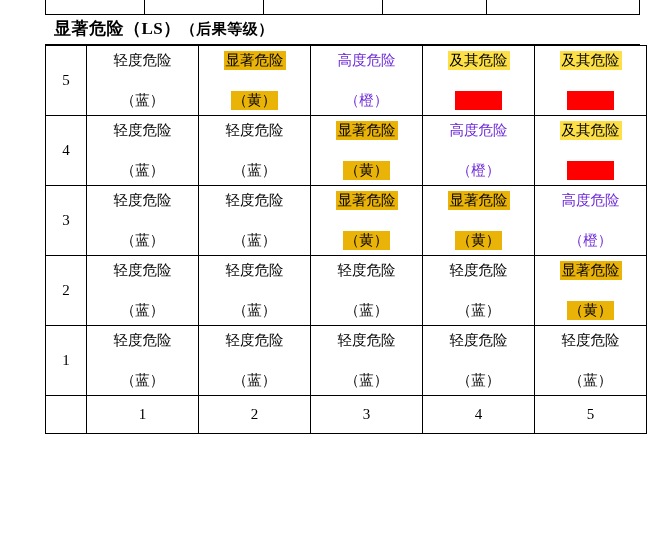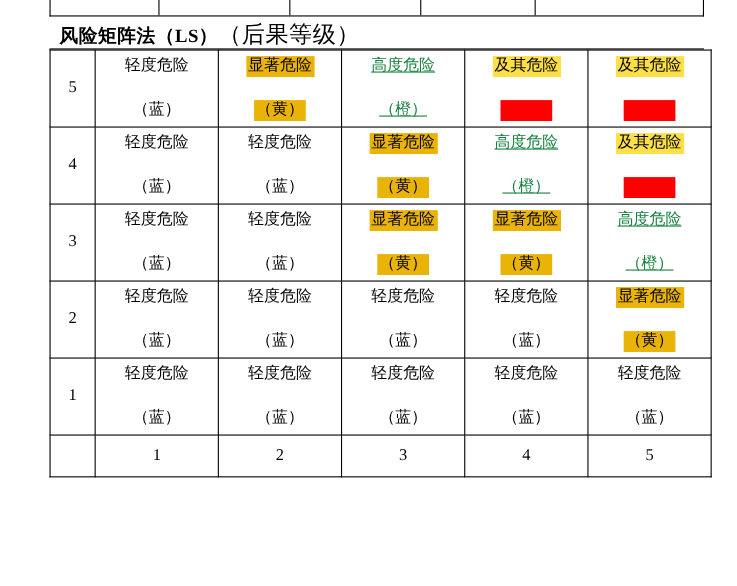--- a/index.html
+++ b/index.html
@@ -48,22 +48,22 @@
   .title {
     position: absolute;
     left: 54px;
     top: 17px;
     font-size: 17px;
     font-weight: bold;
     letter-spacing: 0.5px;
     white-space: nowrap;
   }
   .title .sub {
-    font-weight: normal;
-    font-size: 21px;
+    font-weight: bold;
+    font-size: 15px;
   }
   .title-rule {
     position: absolute;
     left: 45px;
     top: 44px;
     width: 595px;
     height: 0;
     border-top: 1px solid #000;
   }
 
@@ -108,22 +108,21 @@
     padding: 1px 2px;
   }
   
   .lvl-blue .lbl, .lvl-blue .par {
     background: transparent;
     color: #000;
   }
   
   .lvl-orange .lbl, .lvl-orange .par {
     background: transparent;
-    color: #15803d;
-    text-decoration: underline;
+    color: #6d28d9;
   }
   
   .lvl-yellow .lbl, .lvl-yellow .par {
     background: #eab308;
     color: #000;
   }
   
   .lvl-red .lbl {
     background: #fde047;
     color: #000;
@@ -141,21 +140,21 @@
 
   <div class="top-strip">
     <div class="cell ts-c0"></div>
     <div class="cell ts-c1"></div>
     <div class="cell ts-c2"></div>
     <div class="cell ts-c3"></div>
     <div class="cell ts-c4"></div>
   </div>
 
   <div class="title">
-    <span>风险矩阵法（LS）</span><span class="sub">（后果等级）</span>
+    <span>显著危险（LS）</span><span class="sub">（后果等级）</span>
   </div>
   <div class="title-rule"></div>
 
   <table class="matrix" id="matrix-table">
     <tbody id="matrix-body">
         <tr>
           <td class="sev">5</td>
           <td class="cell lvl-blue">
             <div class="cellwrap">
               <span class="lbl">轻度危险</span>

